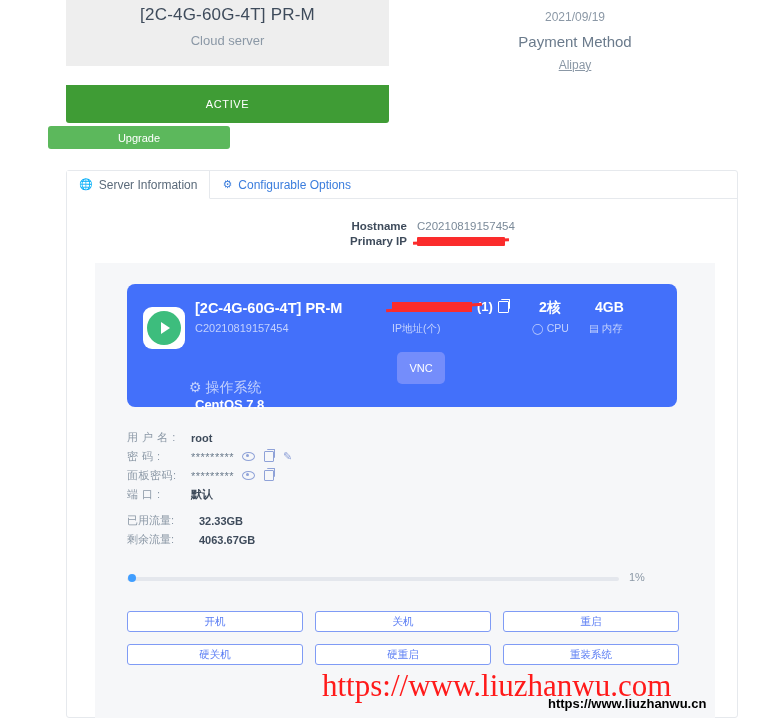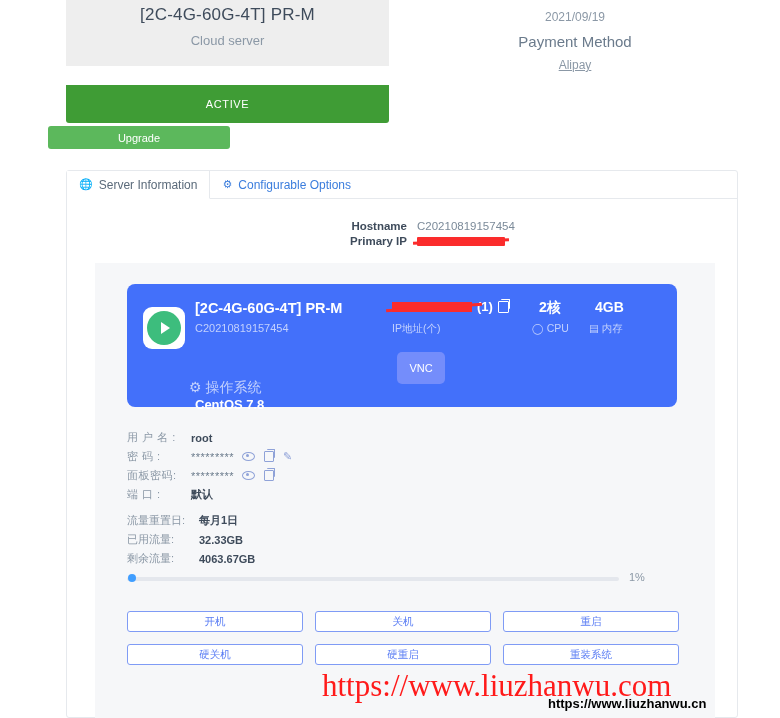--- a/index.html
+++ b/index.html
@@ -348,24 +348,20 @@
         </span>
       </div>
       <div class="crow">
         <span class="ck">端  口  :</span>
         <span class="cv">默认</span>
       </div>
     </div>
 
     <div class="traffic">
       <div class="trow">
-        <span class="tk">流量重置日:</span>
-        <span class="tv">每月1日</span>
-      </div>
-      <div class="trow">
         <span class="tk">已用流量:</span>
         <span class="tv">32.33GB</span>
       </div>
       <div class="trow">
         <span class="tk">剩余流量:</span>
         <span class="tv">4063.67GB</span>
       </div>
     </div>
 
     <div class="bar-wrap">

